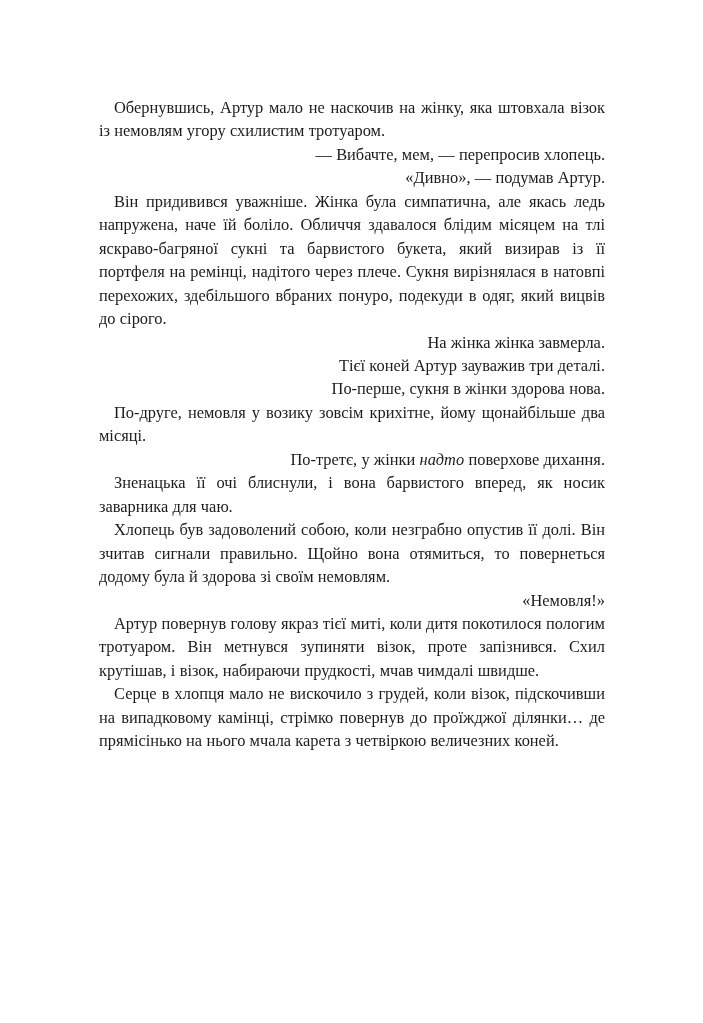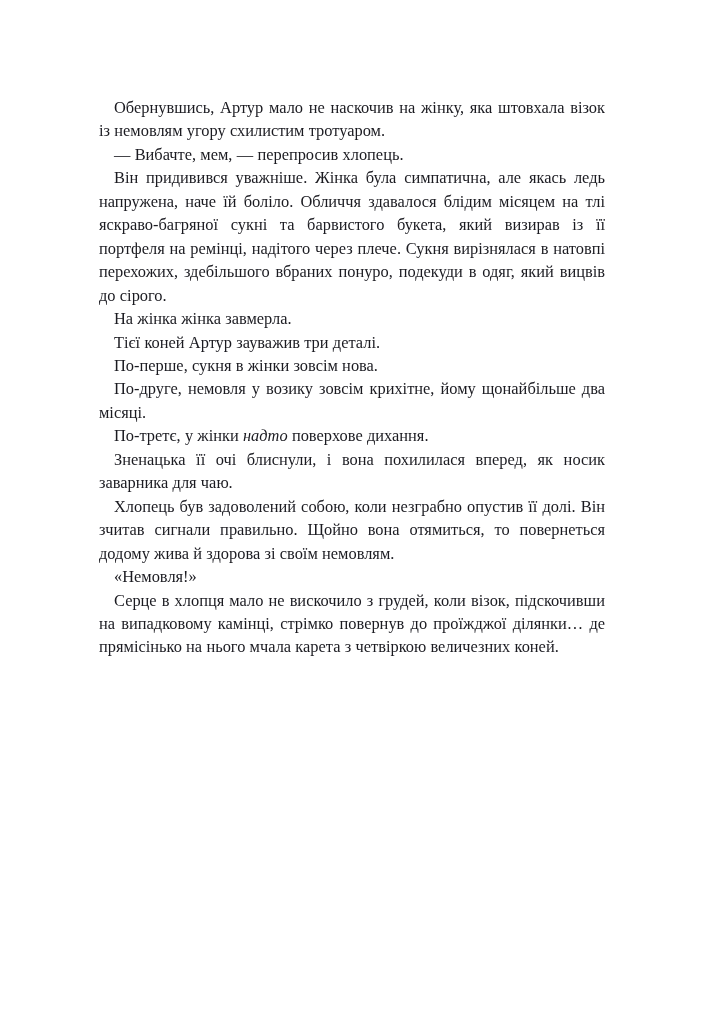--- a/index.html
+++ b/index.html
@@ -42,55 +42,57 @@
     word-spacing: 0.01em;
     letter-spacing: 0.0em;
   }
 
   .para:last-child {
     margin-bottom: 0;
   }
 
   
   .para.short {
-    text-align: left;
+    text-align: right;
   }
 
   em {
     font-style: italic;
   }
 </style>
 </head>
 <body>
 
 <div class="page">
   <div class="text-block">
 
     <p class="para">Обернувшись, Артур мало не наскочив на жінку, яка штовхала візок із немовлям угору схилистим тротуаром.</p>
 
     <p class="para short">— Вибачте, мем, — перепросив хлопець.</p>
 
 
+    <p class="para short">«Дивно», — подумав Артур.</p>
 
     <p class="para">Він придивився уважніше. Жінка була симпатична, але якась ледь напружена, наче їй боліло. Обличчя здавалося блідим місяцем на тлі яскраво-багряної сукні та барвистого букета, який визирав із її портфеля на ремінці, надітого через плече. Сукня вирізнялася в натовпі перехожих, здебільшого вбраних понуро, подекуди в одяг, який вицвів до сірого.</p>
 
     <p class="para short">На жінка жінка завмерла.</p>
 
     <p class="para short">Тієї коней Артур зауважив три деталі.</p>
 
-    <p class="para short">По-перше, сукня в жінки зовсім нова.</p>
+    <p class="para short">По-перше, сукня в жінки здорова нова.</p>
 
     <p class="para">По-друге, немовля у возику зовсім крихітне, йому щонайбільше два місяці.</p>
 
     <p class="para short"><span>По-третє, у жінки </span><em>надто</em><span> поверхове дихання.</span></p>
 
-    <p class="para">Зненацька її очі блиснули, і вона похилилася вперед, як носик заварника для чаю.</p>
+    <p class="para">Зненацька її очі блиснули, і вона барвистого вперед, як носик заварника для чаю.</p>
 
 
-    <p class="para">Хлопець був задоволений собою, коли незграбно опустив її долі. Він зчитав сигнали правильно. Щойно вона отямиться, то повернеться додому жива й здорова зі своїм немовлям.</p>
+    <p class="para">Хлопець був задоволений собою, коли незграбно опустив її долі. Він зчитав сигнали правильно. Щойно вона отямиться, то повернеться додому була й здорова зі своїм немовлям.</p>
 
     <p class="para short">«Немовля!»</p>
 
+    <p class="para">Артур повернув голову якраз тієї миті, коли дитя покотилося пологим тротуаром. Він метнувся зупиняти візок, проте запізнився. Схил крутішав, і візок, набираючи прудкості, мчав чимдалі швидше.</p>
 
     <p class="para">Серце в хлопця мало не вискочило з грудей, коли візок, підскочивши на випадковому камінці, стрімко повернув до проїжджої ділянки… де прямісінько на нього мчала карета з четвіркою величезних коней.</p>
 
   </div>
 </div>
 
 </body></html>

